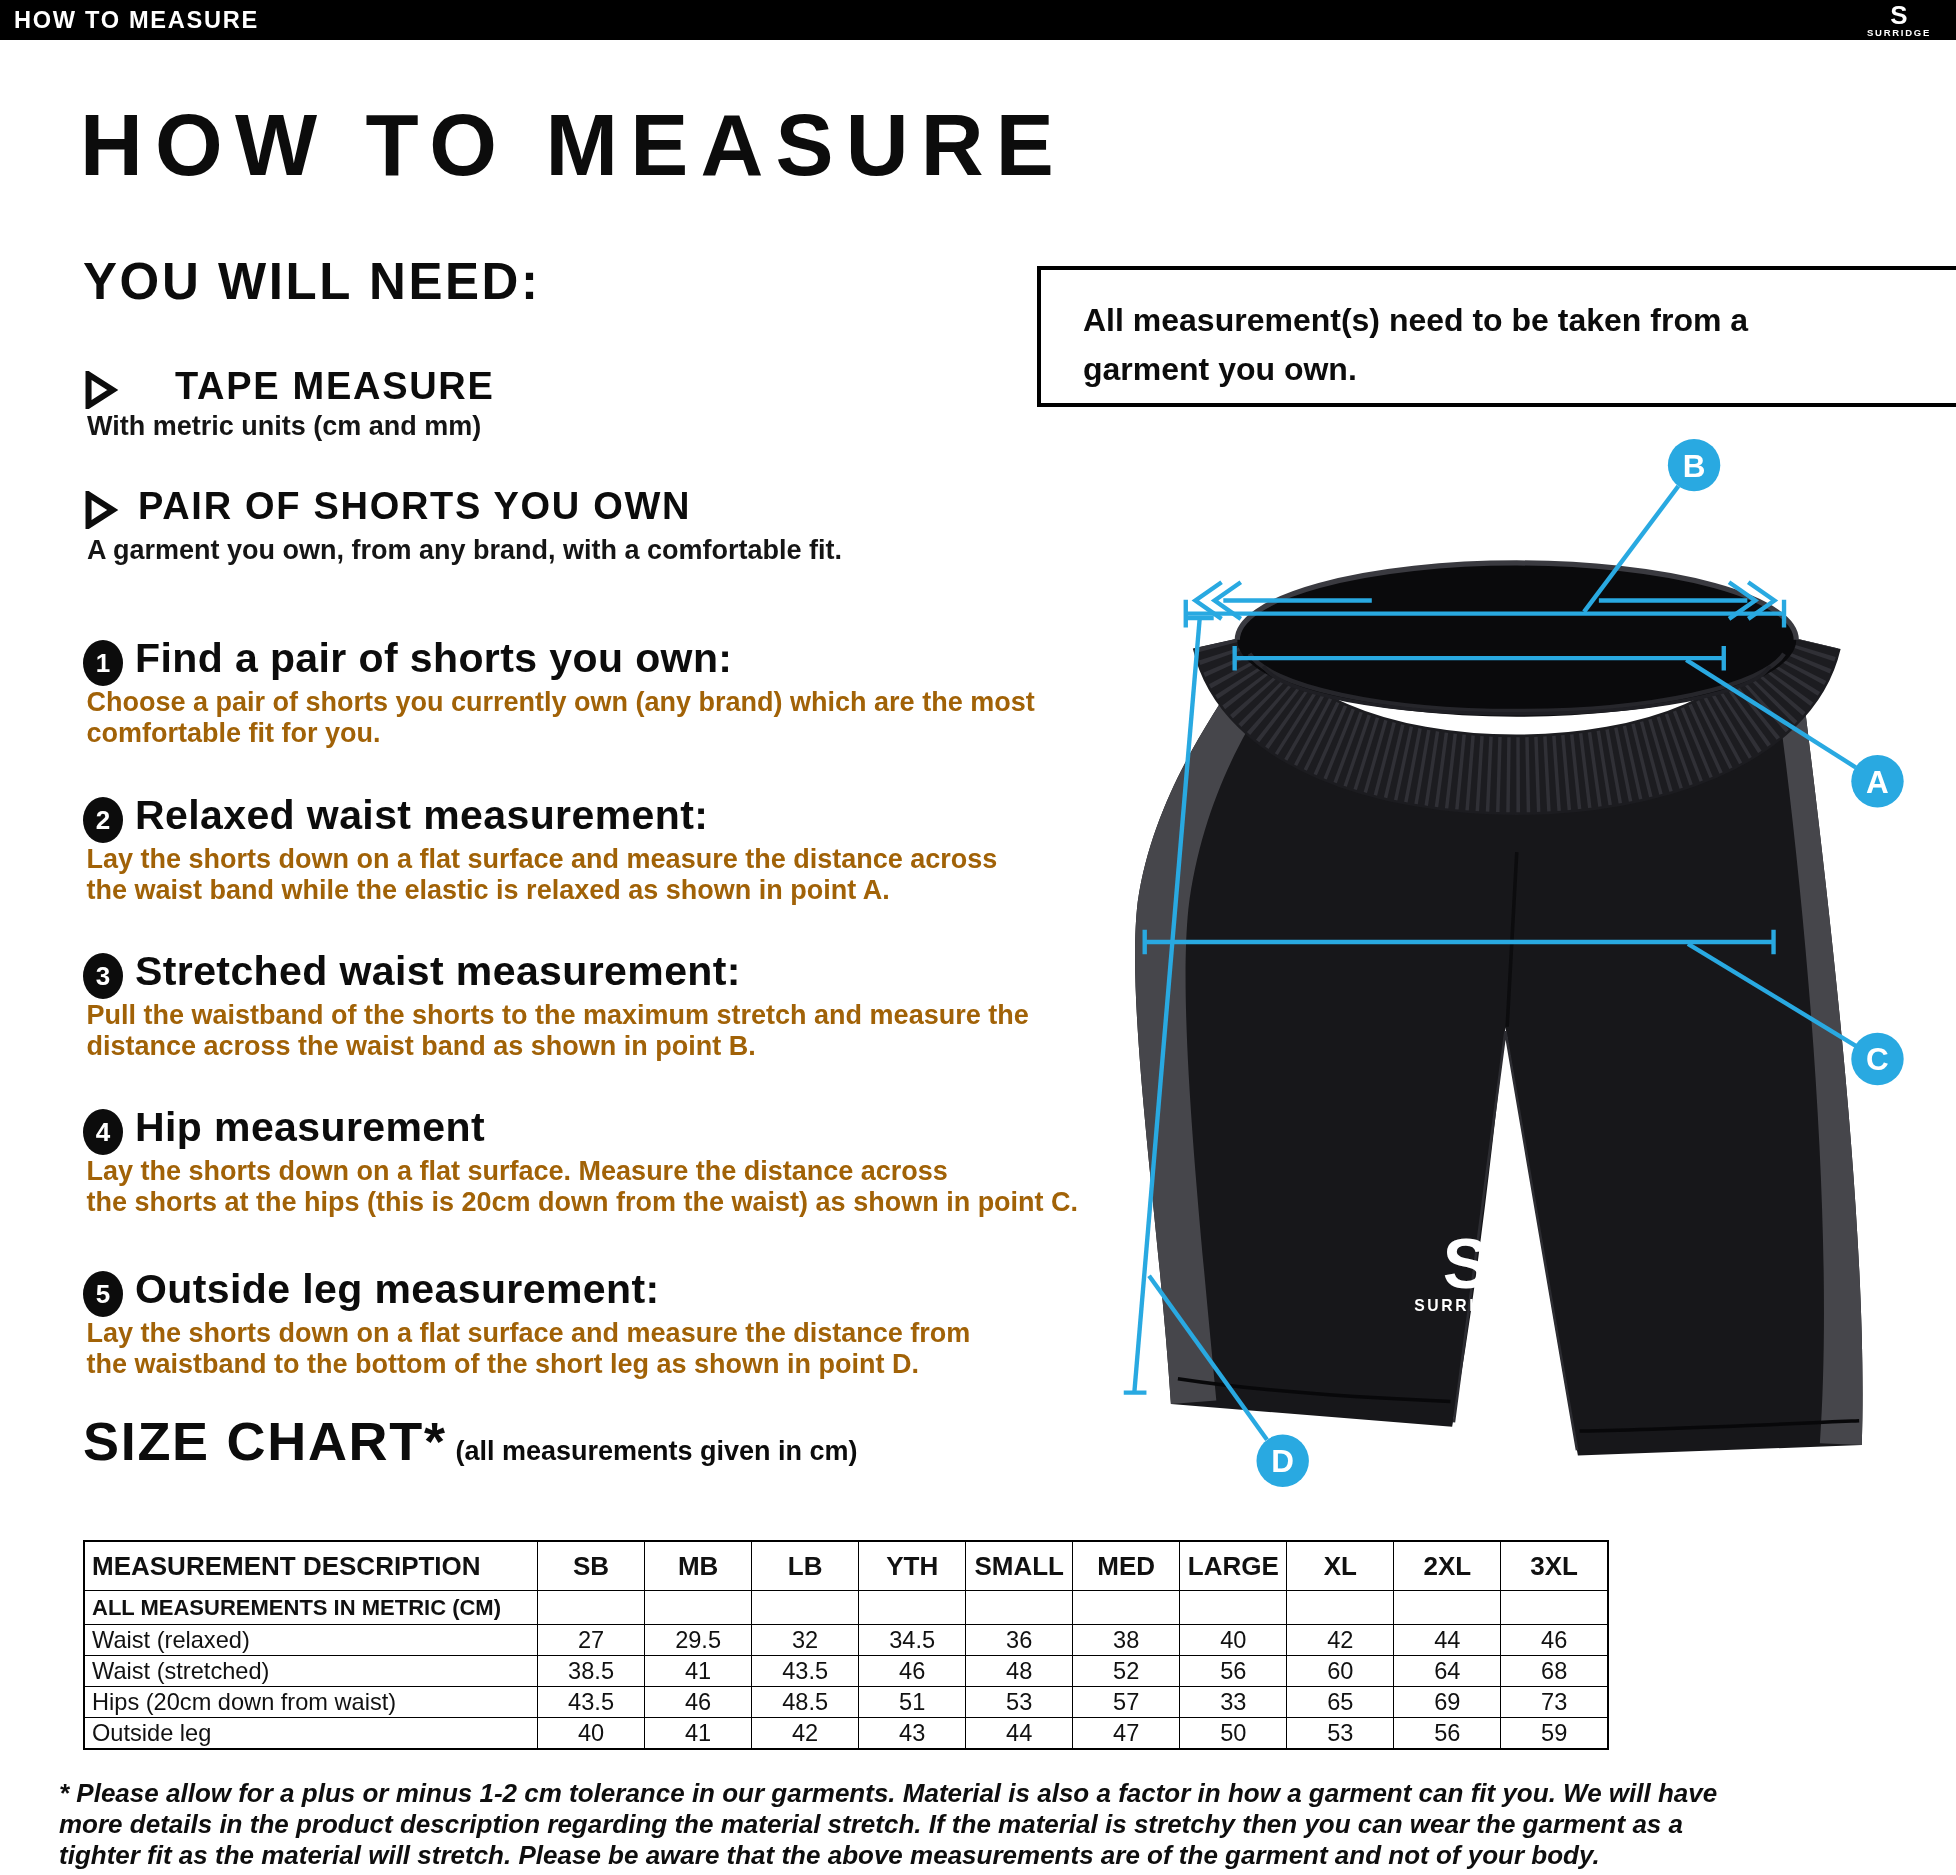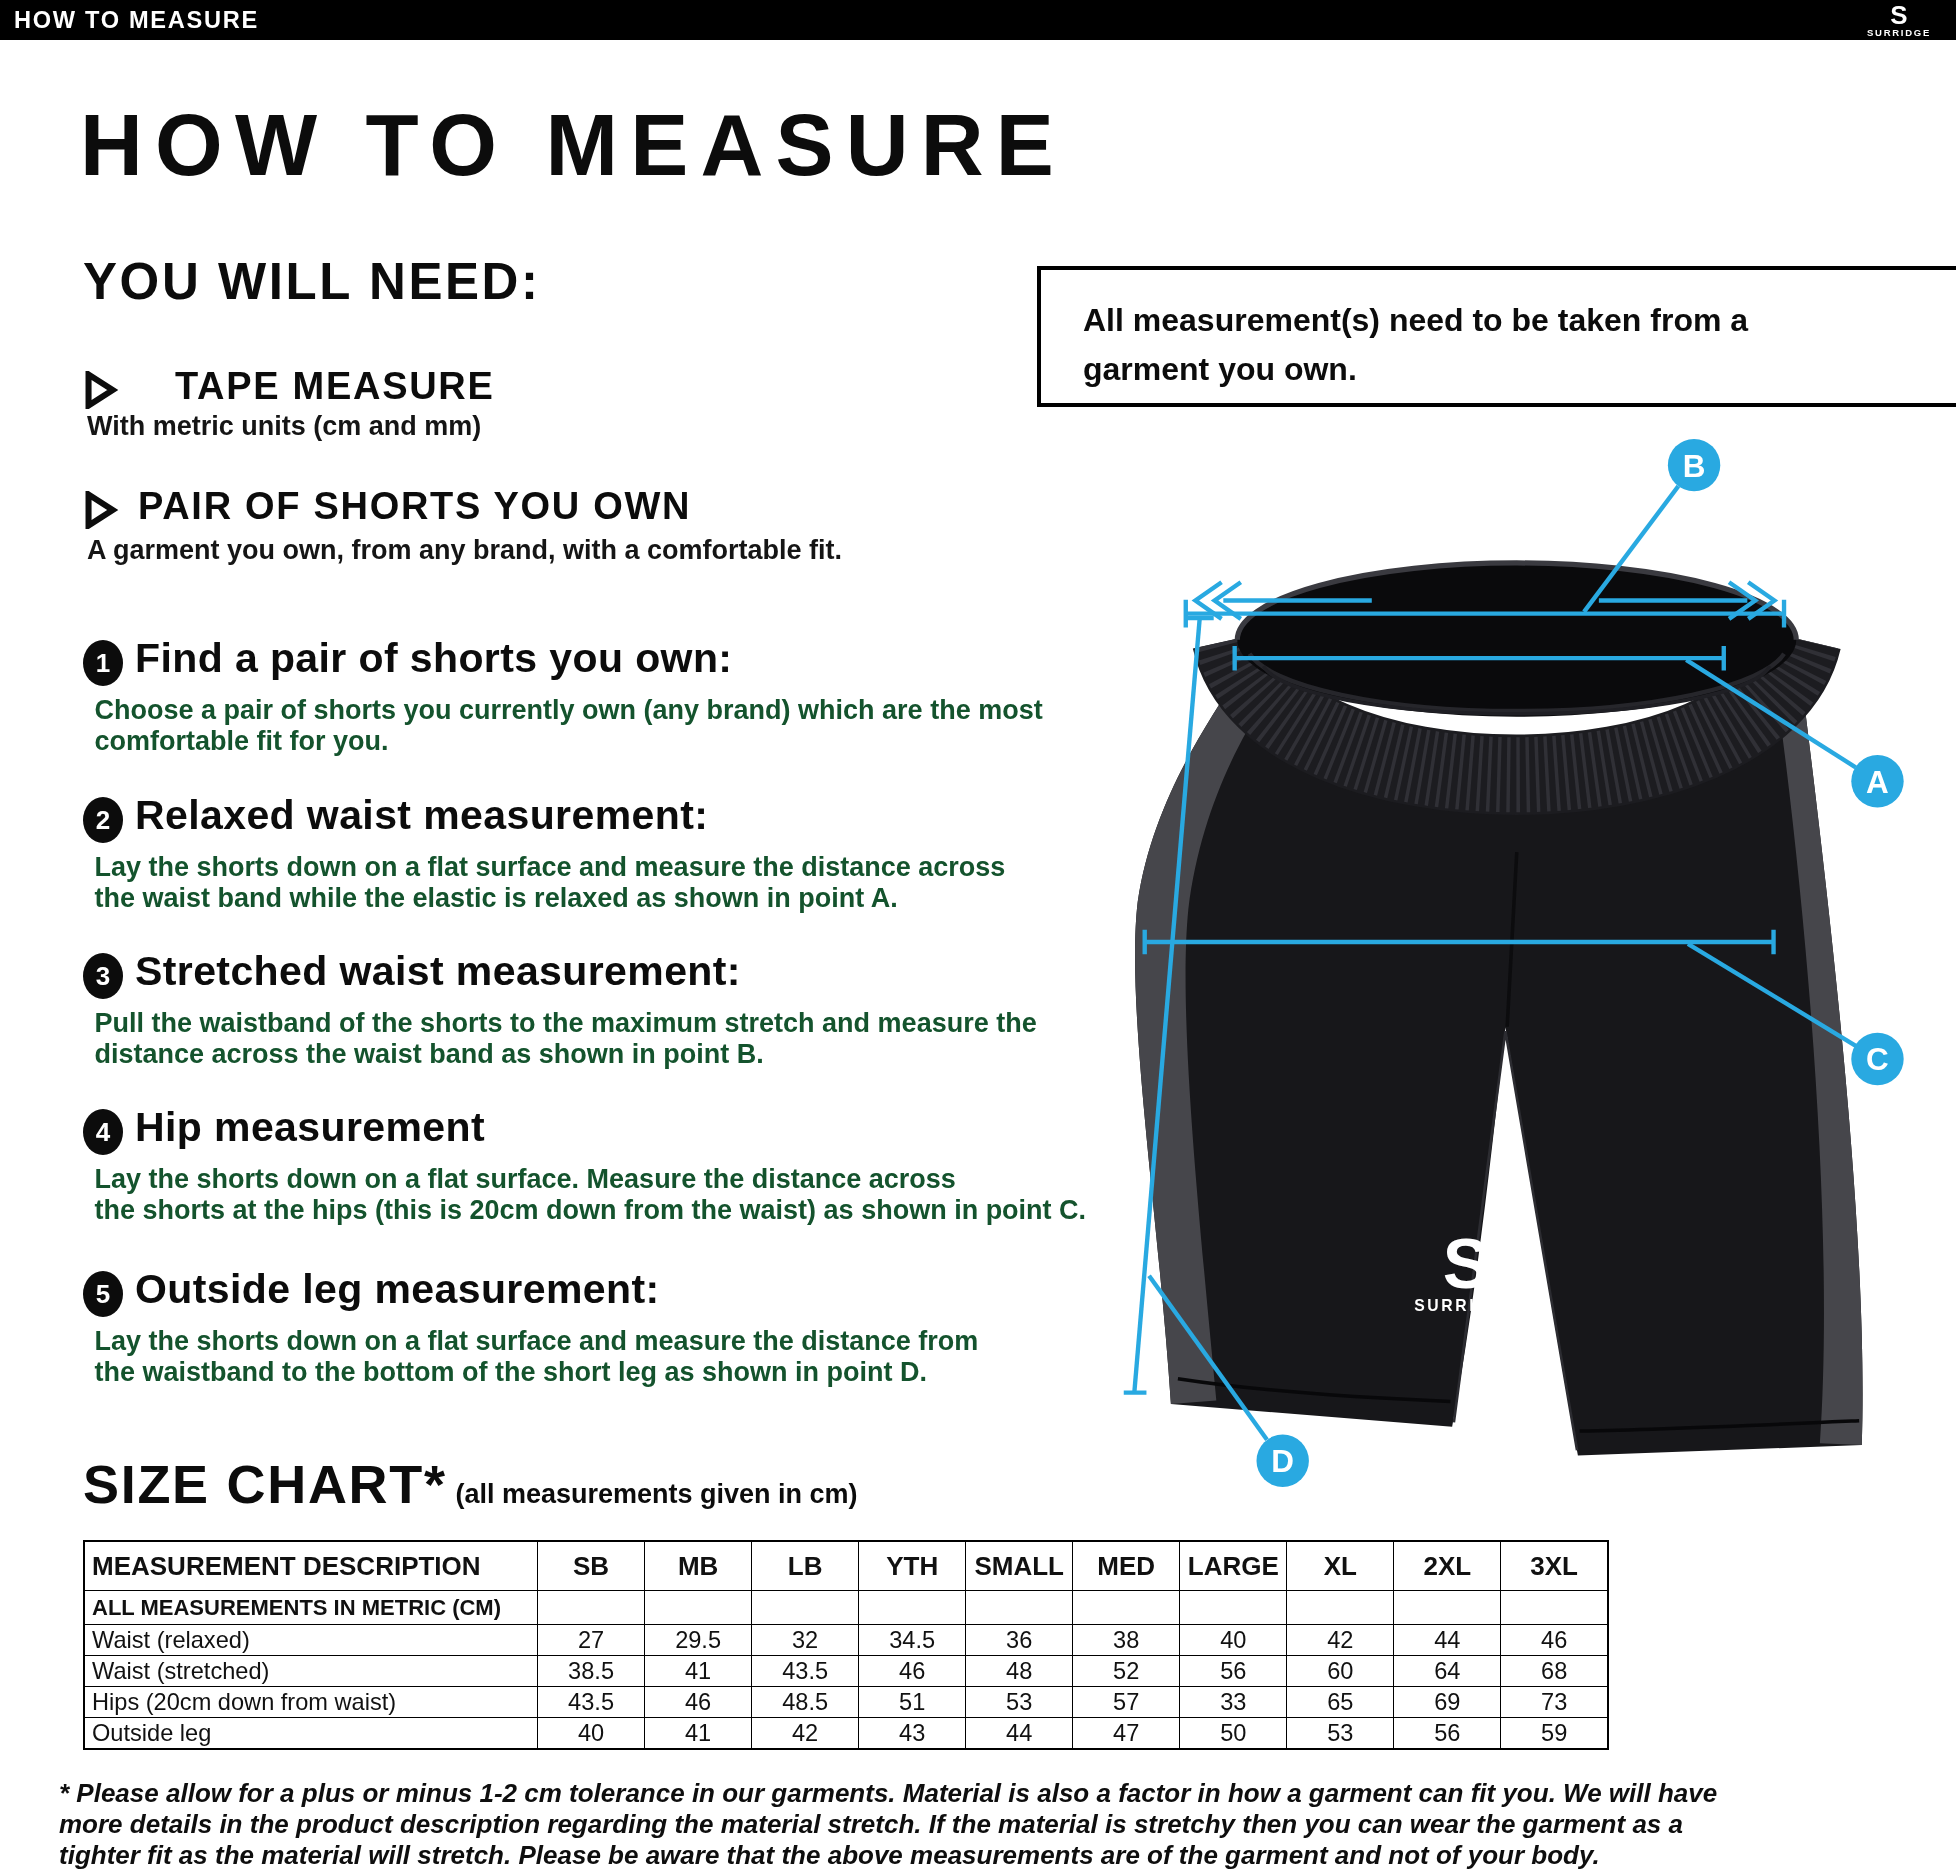--- a/index.html
+++ b/index.html
@@ -23,24 +23,24 @@
   
   .step{position:absolute;left:83px;width:1118px;height:148px;}
   .step:nth-of-type(1){top:640px;}
   .step:nth-of-type(2){top:797px;}
   .step:nth-of-type(3){top:953px;}
   .step:nth-of-type(4){top:1109px;}
   .step:nth-of-type(5){top:1271px;}
   .step .badge{position:absolute;left:0;top:0;width:40px;height:46px;border-radius:50%;background:#0c0c0c;}
   .step .badge span{display:block;text-align:center;line-height:46px;font-size:26px;font-weight:700;color:#fff;}
   .step h3{position:absolute;left:52px;top:-5.2px;margin:0;font-size:41px;font-weight:900;letter-spacing:0.4px;color:#0c0c0c;white-space:nowrap;}
-  .step p{position:absolute;left:3.5px;top:47px;margin:8px;font-size:27px;font-weight:700;line-height:31px;color:#14532d;white-space:pre-line;}
-
-  
-  .sc-heading{position:absolute;left:83px;top:1453px;font-size:54px;font-weight:900;letter-spacing:1.7px;color:#0c0c0c;}
+  .step p{position:absolute;left:3.5px;top:47px;margin:0;font-size:27px;font-weight:700;line-height:31px;color:#a16207;white-space:pre-line;}
+
+  
+  .sc-heading{position:absolute;left:83px;top:1410px;font-size:54px;font-weight:900;letter-spacing:1.7px;color:#0c0c0c;}
   .sc-sub{font-size:27px;font-weight:700;letter-spacing:0;margin-left:8.7px;}
   table.size{position:absolute;left:83px;top:1540px;border-collapse:collapse;border:2.6px solid #000;table-layout:fixed;width:1526px;background:#fff;}
   table.size td,table.size th{border:1.7px solid #000;padding:0 7px;overflow:hidden;white-space:nowrap;}
   table.size col.c-desc{width:411px;}
   table.size col.c-size{width:97px;}
   th.h-desc{font-size:26px;font-weight:700;text-align:left;height:48px;}
   th.h-size{font-size:26px;font-weight:700;text-align:center;height:48px;}
   td.metric{font-size:22px;font-weight:700;text-align:left;height:33px;}
   td.r-label{font-size:23.6px;font-weight:400;text-align:left;height:30px;}
   td.r-val{font-size:23.6px;font-weight:400;text-align:center;height:30px;}

